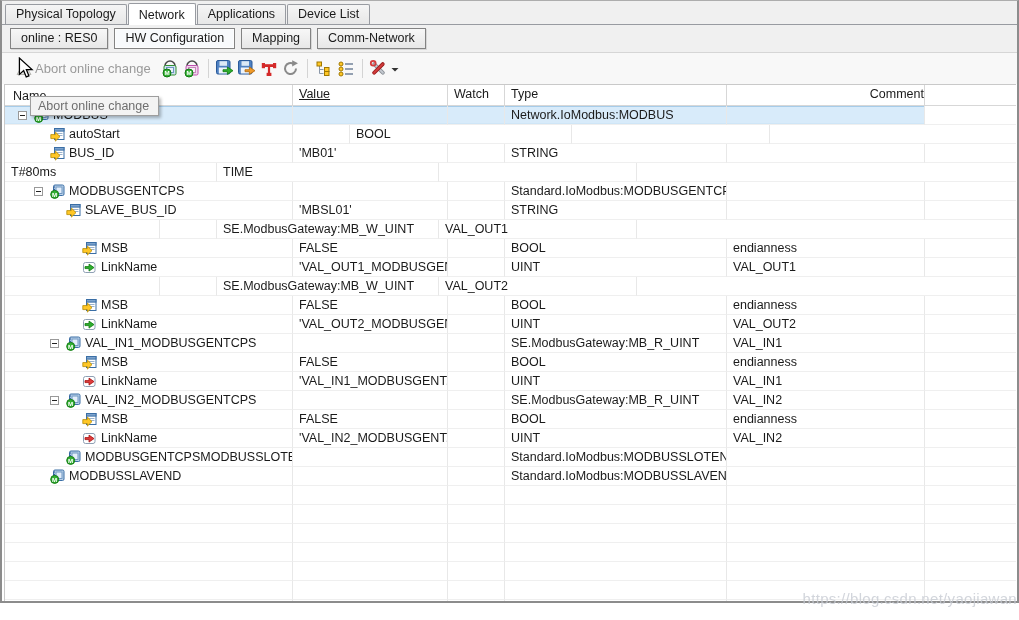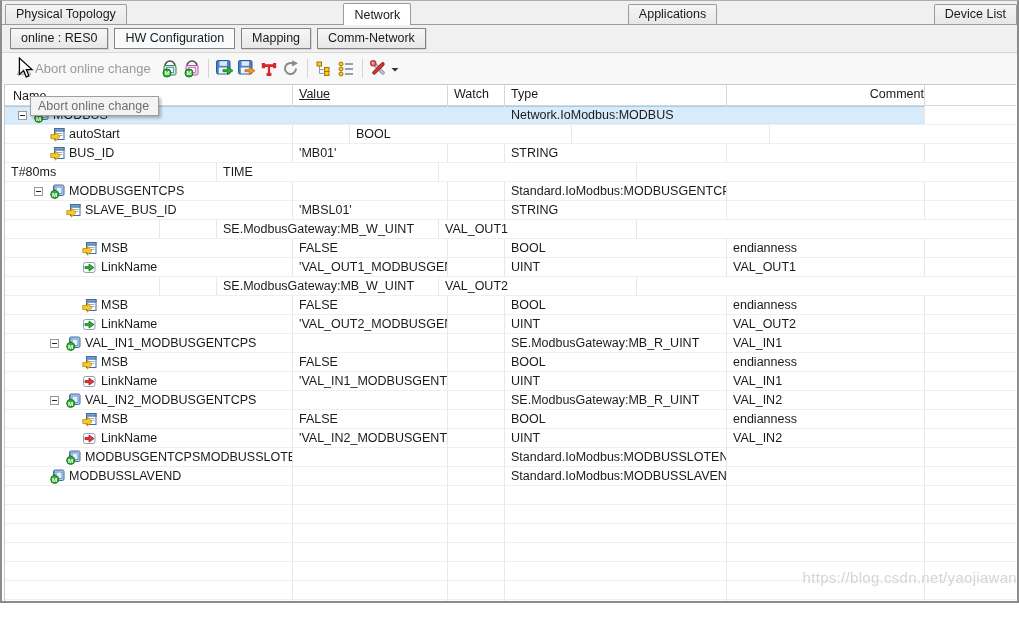--- a/index.html
+++ b/index.html
@@ -3,21 +3,21 @@
 <meta charset="utf-8">
 <style>
   html,body{margin:0;padding:0;background:#fff;}
   *{box-sizing:border-box;}
   .stage{position:relative;width:1019px;height:620px;background:#fff;overflow:hidden;
          font-family:"Liberation Sans","DejaVu Sans",sans-serif;font-size:12.5px;color:#1a1a1a;}
   .window{position:absolute;left:0;top:0;width:1019px;height:603px;border:2px solid #8c8c8c;border-top:1px solid #adadad;background:#fff;}
 
   
   .tabbar{position:absolute;left:0;top:0;right:0;height:24px;background:#f0f0f0;
-          border-bottom:1px solid #989ba1;display:flex;align-items:flex-end;padding:2px 0 0 2px;justify-content:space-between;}
+          border-bottom:1px solid #989ba1;display:flex;align-items:flex-end;padding:2px 0 0 2px;}
   .tab{border:1px solid #989ba1;border-bottom:none;border-radius:2px 2px 0 0;
        background:linear-gradient(#f5f5f5,#e7e7e7);padding:2px 10px 3px;margin-left:1px;
        position:relative;z-index:1;cursor:default;white-space:nowrap;}
   .tab.active{background:#fff;padding-top:4px;margin-bottom:-1px;z-index:3;}
 
   
   .subbar{position:absolute;left:0;top:24px;right:0;height:28px;background:#f0f0f0;
           border-bottom:1px solid #d6d6d6;display:flex;align-items:center;gap:6px;padding-left:8px;}
   .sbtn{border:1px solid #838383;background:linear-gradient(#f7f7f7,#e7e7e7);
         padding:2px 10px 3px;box-shadow:1px 1px 0 rgba(0,0,0,.10);white-space:nowrap;cursor:default;}
@@ -50,21 +50,21 @@
             display:flex;align-items:center;justify-content:center;}
   .expander::before{content:"";width:5px;height:1px;background:#222;}
   .tree-icon{width:15px;height:15px;flex:none;margin-right:4px;display:inline-flex;}
   .row-label{white-space:nowrap;}
 
   
   .tooltip{position:absolute;left:30px;top:96px;height:20px;line-height:18px;padding:0 9px 0 7px;
            background:#f3f3f3;border:1px solid #9e9e9e;color:#6f6f6f;font-size:12.5px;
            box-shadow:2px 2px 3px rgba(0,0,0,.28);z-index:40;white-space:nowrap;}
   .cursor{position:absolute;left:18px;top:57px;z-index:50;}
-  .watermark{position:absolute;right:2px;top:569px;z-index:60;font-size:15px;color:#c7cbd3;
+  .watermark{position:absolute;right:2px;top:590px;z-index:60;font-size:15px;color:#c7cbd3;
              opacity:.8;white-space:nowrap;letter-spacing:.3px;padding-left:46px;}
 </style>
 </head>
 <body>
 
 <div class="stage">
   <div class="window">
 
     <div class="tabbar">
       <div class="tab">Physical Topology</div>

